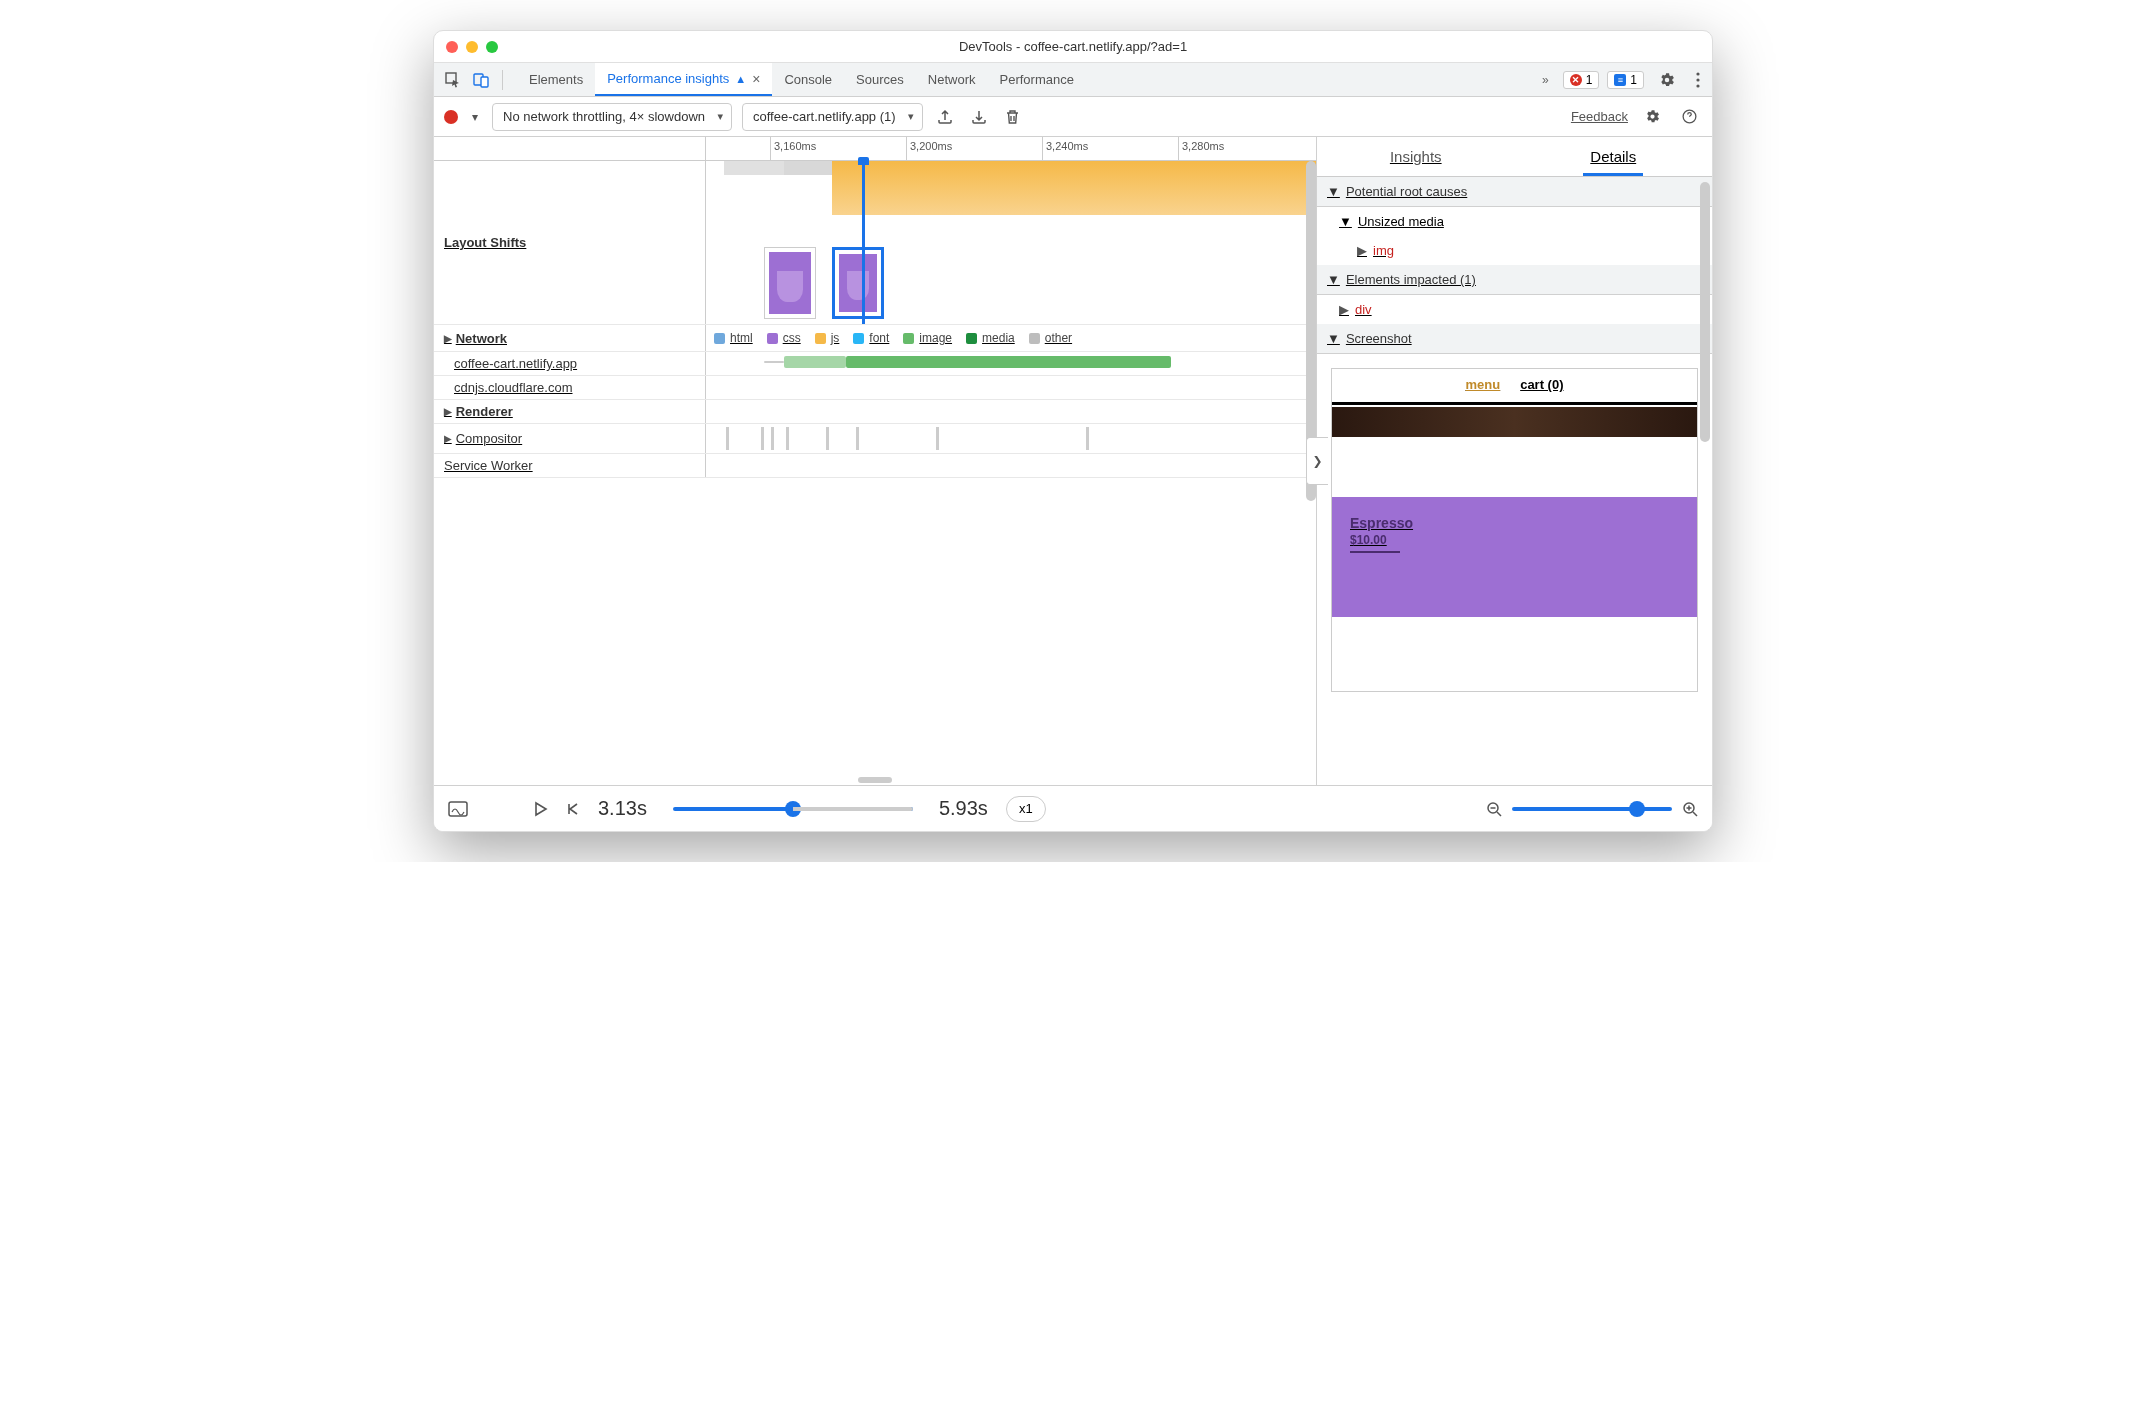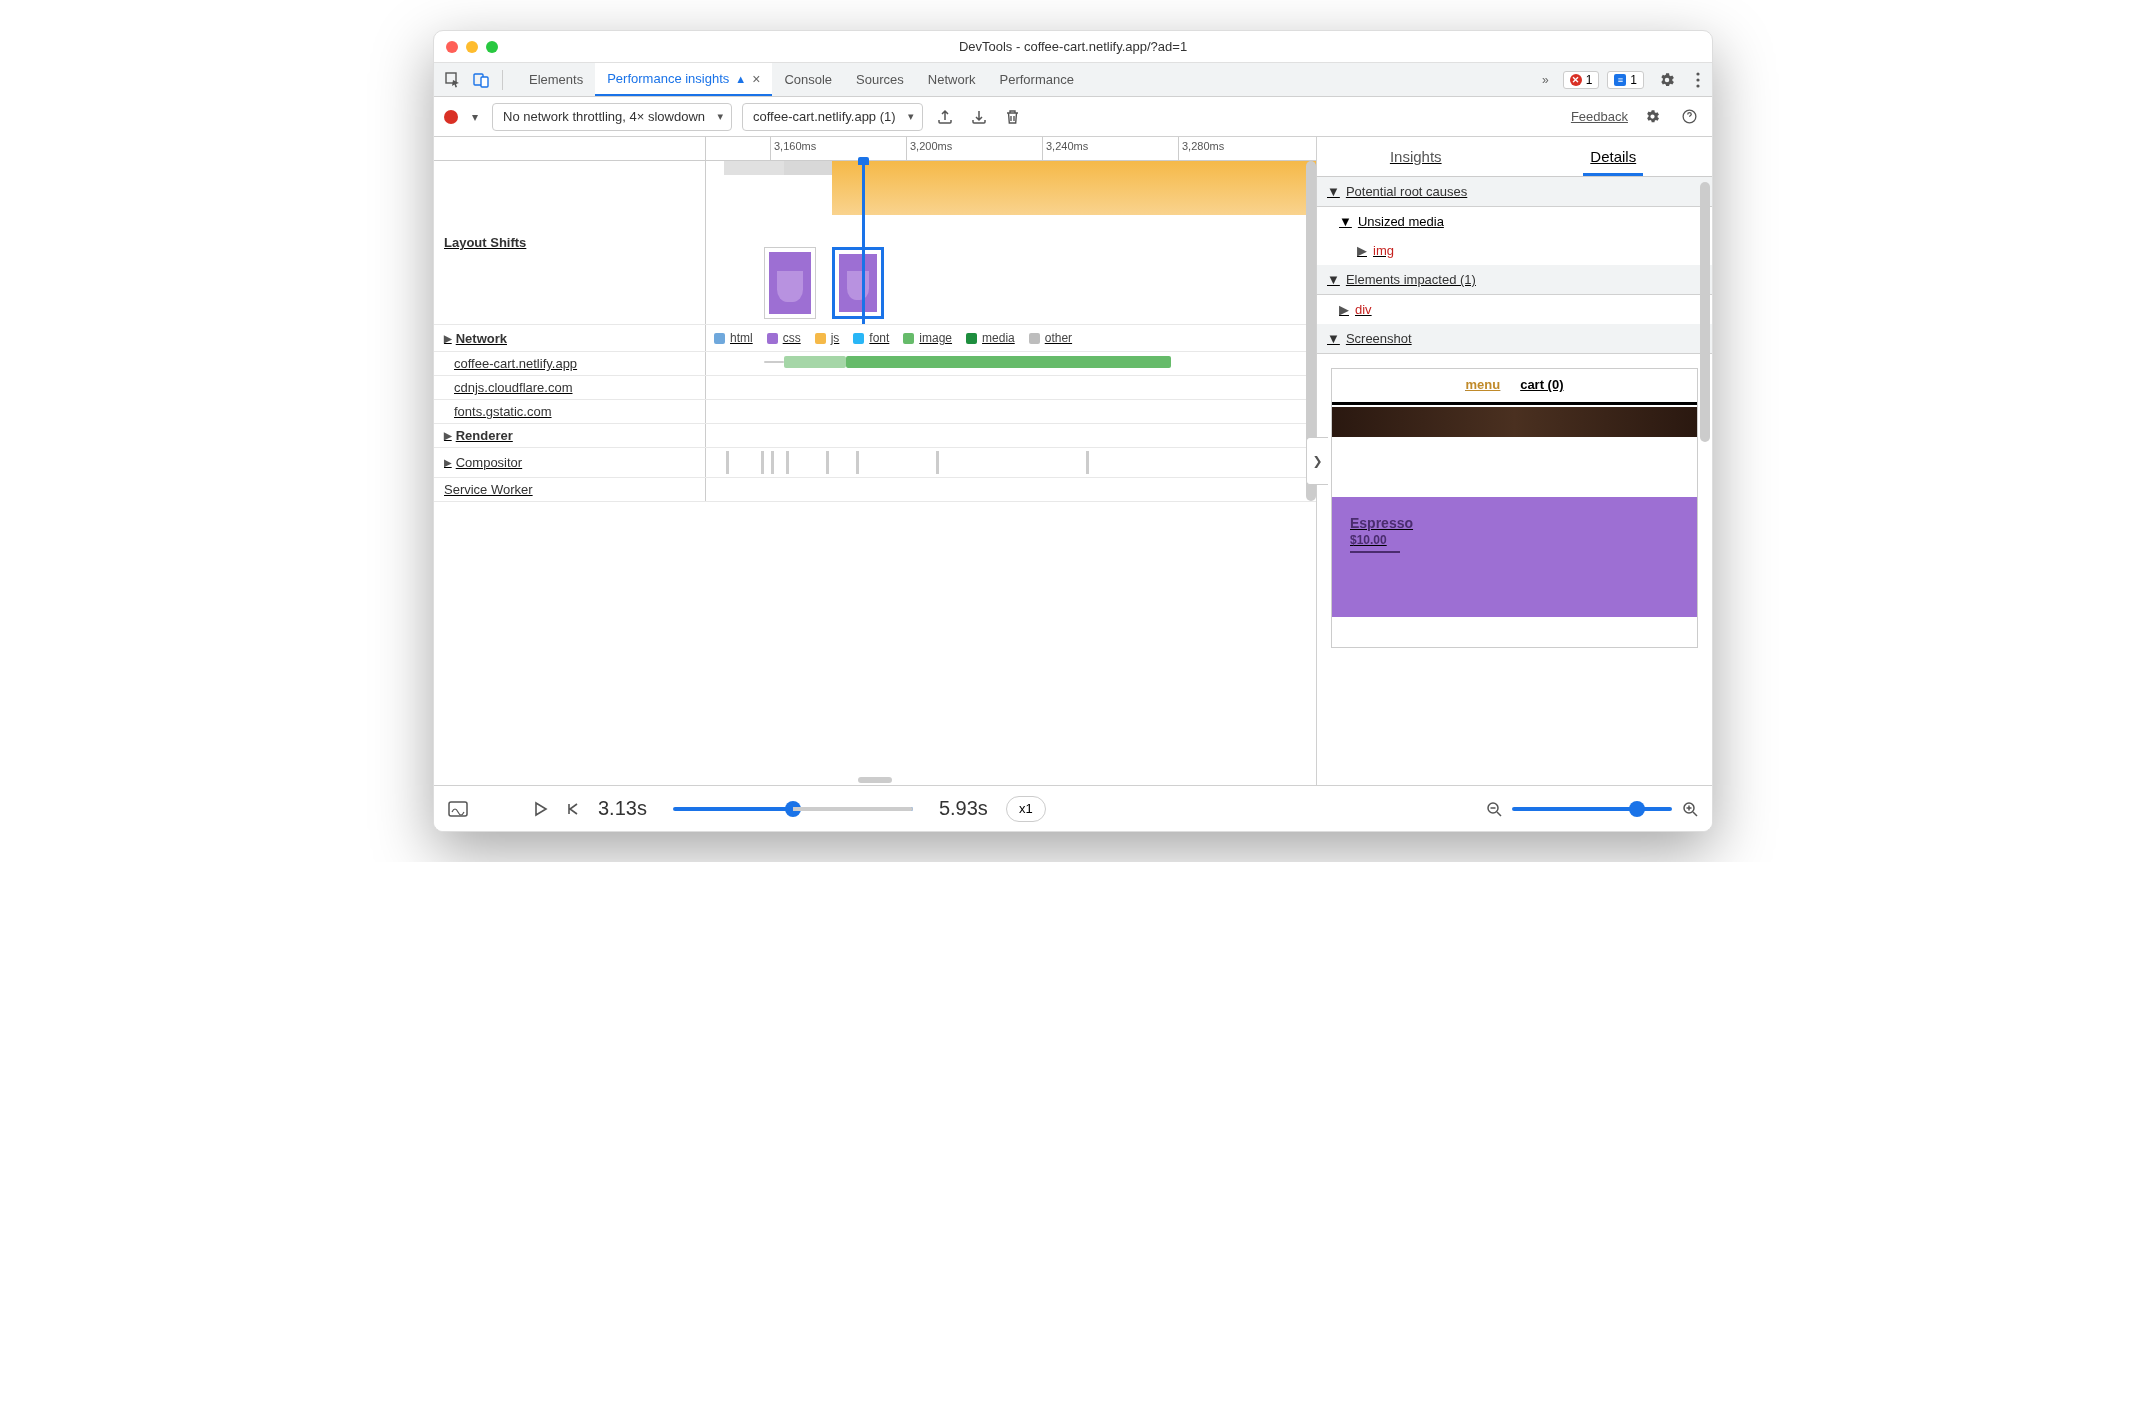--- a/index.html
+++ b/index.html
@@ -93,21 +93,21 @@
 .details-tab.active { color:#000; font-weight:500; }
 .details-tab.active::after{ content:""; position:absolute; bottom:0; width:60px; height:3px; background:#1a73e8;}
 .details-tab { position:relative; }
 
 .section-header { background:#f1f3f4; border-bottom:1px solid #d0d0d0; padding:7px 10px; font-size:13px; color:#333; display:flex; align-items:center; gap:6px;}
 .tree-item { padding:7px 10px 7px 22px; font-size:13px; display:flex; align-items:center; gap:6px; }
 .tree-item.red { color:#c5221f; }
 .tree-sub { padding-left: 40px; }
 .expander-handle { position:absolute; left:-11px; top:50%; transform:translateY(-50%); width:22px; height:48px; background:#fff; border:1px solid #ccc; border-right:none; border-radius:4px 0 0 4px; display:flex; align-items:center; justify-content:center; font-size:12px; color:#555;}
 
-.screenshot-preview { margin:14px; border:1px solid #ccc; background:#fff; height:280px; overflow:hidden; }
+.screenshot-preview { margin:14px; border:1px solid #ccc; background:#fff; height:324px; overflow:hidden; }
 .ss-nav { display:flex; justify-content:center; gap:20px; padding:8px 0; font-size:13px; }
 .ss-nav .menu { color:#c08a2a; font-weight:600; text-decoration:underline;}
 .ss-nav .cart { font-weight:600; }
 .ss-divider { height:3px; background:#000; margin:2px 0; }
 .ss-beans { height:30px; background:linear-gradient(90deg,#2a1810,#4a3020,#2a1810); margin-bottom:60px;}
 .ss-product { background:#9d6fd3; height:120px; padding:18px; }
 .ss-product-name { color:#4a2c6e; font-weight:700; font-size:14px;}
 .ss-product-price { color:#4a2c6e; font-weight:700; font-size:12px; margin-top:2px;}
 .ss-underline{ width:50px; height:2px; background:#4a2c6e; margin-top:4px;}
 
@@ -317,24 +317,20 @@
         <div class="track-content">
           <div class="net-bar" style="left:58px;width:20px;background:#ccc;height:2px;top:9px"></div>
           <div class="net-bar" style="left:78px;width:62px;background:#a5d6a7"></div>
           <div class="net-bar" style="left:140px;width:325px;background:#66bb6a"></div>
         </div>
       </div>
       <div class="track-row net-row">
         <div class="track-label">cdnjs.cloudflare.com</div>
         <div class="track-content"></div>
       </div>
-      <div class="track-row net-row">
-        <div class="track-label">fonts.gstatic.com</div>
-        <div class="track-content"></div>
-      </div>
 
       <div class="track-row">
         <div class="track-label bold">
             <span class="disclosure">▶</span>
             <span>Renderer</span>
           </div>
         <div class="track-content renderer-content"></div>
       </div>
       <div class="track-row" style="height:30px">
         <div class="track-label">

